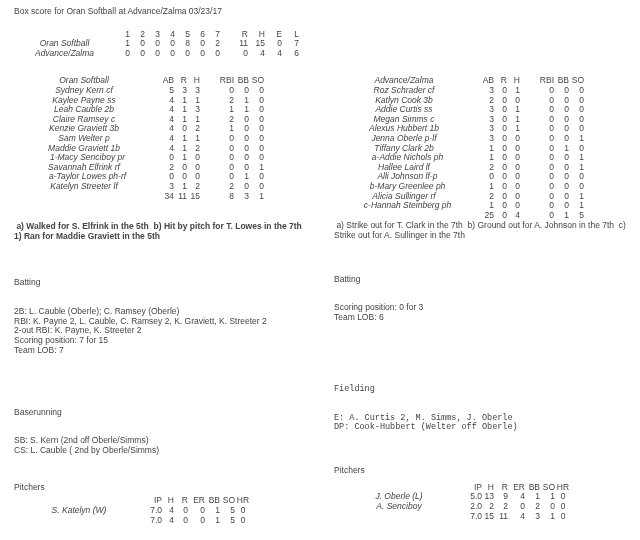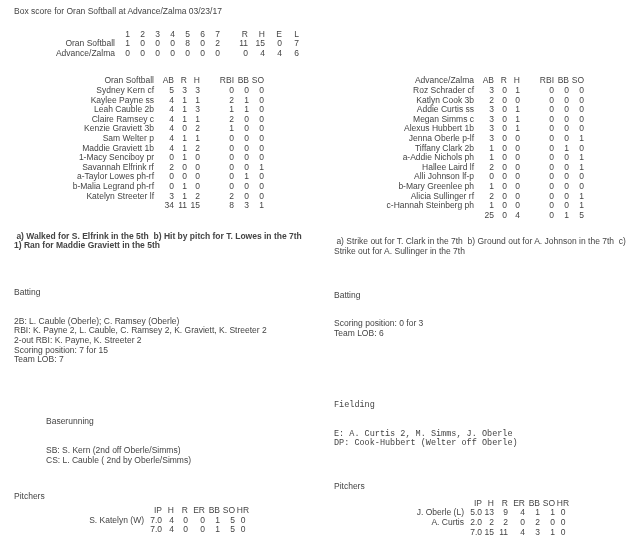--- a/index.html
+++ b/index.html
@@ -10,21 +10,21 @@
     -webkit-font-smoothing:antialiased;
   }
   .page{padding:7px 0 0 14px;width:626px;}
   .tl{white-space:pre-wrap;}
   .blk{white-space:pre-wrap;}
   .cols{display:flex;align-items:flex-start;margin-top:18px;}
   .col-left{width:320px;flex:0 0 320px;}
   .col-right{width:306px;flex:0 0 306px;}
   table.t{border-collapse:collapse;border-spacing:0;table-layout:fixed;}
   table.t td,table.t th{padding:0;margin:0;font-weight:normal;text-align:right;white-space:pre;overflow:visible;}
-  table.t td:first-child,table.t th:first-child{text-align:right;}
+  table.t td:first-child,table.t th:first-child{text-align:center;font-style:italic;}
   
   table.line{width:284px;}
   table.line .c0{width:101px;}
   table.line .ci{width:15px;}
   table.line .c8{width:28px;}
   table.line .c9,table.line .c10,table.line .c11{width:17px;}
   
   table.bat{width:233px;}
   table.bat .c0{width:140px;}
   table.bat .c1{width:20px;margin-top:8px;}
@@ -39,24 +39,24 @@
   table.pit .c1{width:18px;}
   table.pit .c2{width:12px;}
   table.pit .c3{width:14px;}
   table.pit .c4{width:17px;}
   table.pit .c5{width:15px;}
   table.pit .c6{width:15px;}
   table.pit .c7{width:16px;text-align:center;}
   .linescore{margin-top:13px;}
   .l-notes{margin-top:21px;width:312px;font-weight:bold;}
   .l-batsum{margin-top:18px;width:312px;}
-  .l-baser{margin-top:14px;width:312px;margin-left:32px;}
+  .l-baser{margin-top:14px;width:312px;}
   .l-pitch-h{margin-top:8px;}
   .l-pitch-t{margin-top:4px;}
-  .r-notes{margin-top:17px;width:300px;}
+  .r-notes{margin-top:1px;width:300px;}
   .r-batsum{margin-top:15px;width:300px;}
   .r-field{margin-top:24px;width:300px;font-family:Liberation Mono, monospace;}
   .r-pitch-h{margin-top:14px;}
   .r-pitch-t{margin-top:7px;}
 </style>
 </head>
 <body>
 
 <div class="page">
 
@@ -211,29 +211,20 @@
             <tr>
               <td class="c0">   a-Taylor Lowes ph-rf</td>
               <td class="c1">0</td>
               <td class="c2">0</td>
               <td class="c3">0</td>
               <td class="c4">0</td>
               <td class="c5">1</td>
               <td class="c6">0</td>
             </tr>
             <tr>
-              <td class="c0">   b-Malia Legrand ph-rf</td>
-              <td class="c1">0</td>
-              <td class="c2">1</td>
-              <td class="c3">0</td>
-              <td class="c4">0</td>
-              <td class="c5">0</td>
-              <td class="c6">0</td>
-            </tr>
-            <tr>
               <td class="c0">Katelyn Streeter lf</td>
               <td class="c1">3</td>
               <td class="c2">1</td>
               <td class="c3">2</td>
               <td class="c4">2</td>
               <td class="c5">0</td>
               <td class="c6">0</td>
             </tr>
             <tr>
               <td class="c0"></td>
@@ -473,21 +464,21 @@
               <td class="c0">J. Oberle (L)</td>
               <td class="c1">5.0</td>
               <td class="c2">13</td>
               <td class="c3">9</td>
               <td class="c4">4</td>
               <td class="c5">1</td>
               <td class="c6">1</td>
               <td class="c7">0</td>
             </tr>
             <tr>
-              <td class="c0">A. Curtis</td>
+              <td class="c0">A. Senciboy</td>
               <td class="c1">2.0</td>
               <td class="c2">2</td>
               <td class="c3">2</td>
               <td class="c4">0</td>
               <td class="c5">2</td>
               <td class="c6">0</td>
               <td class="c7">0</td>
             </tr>
             <tr>
               <td class="c0"></td>

